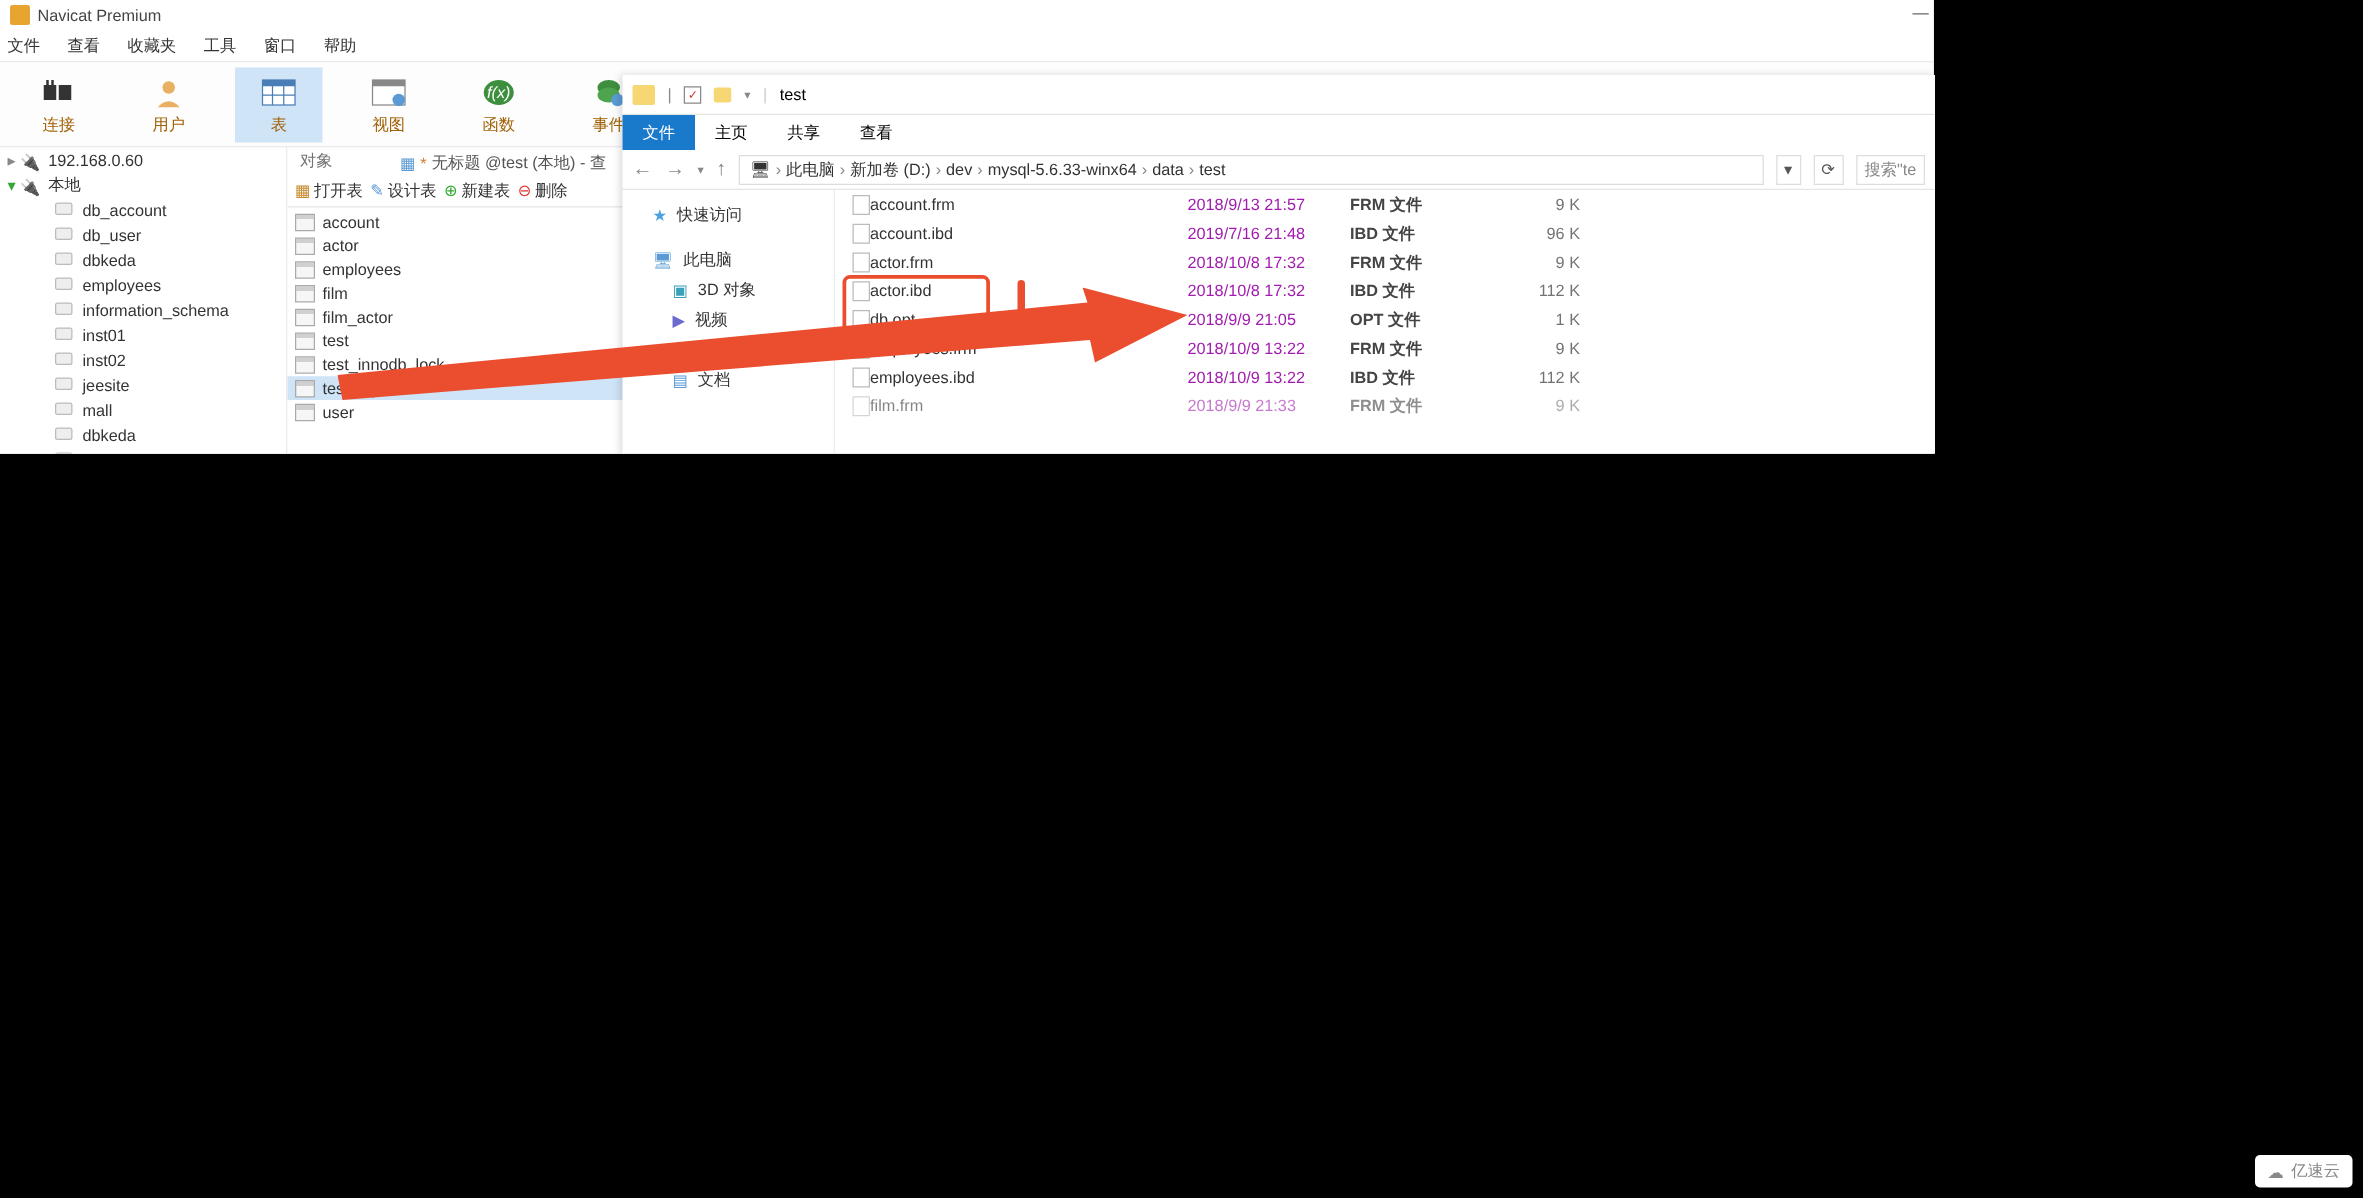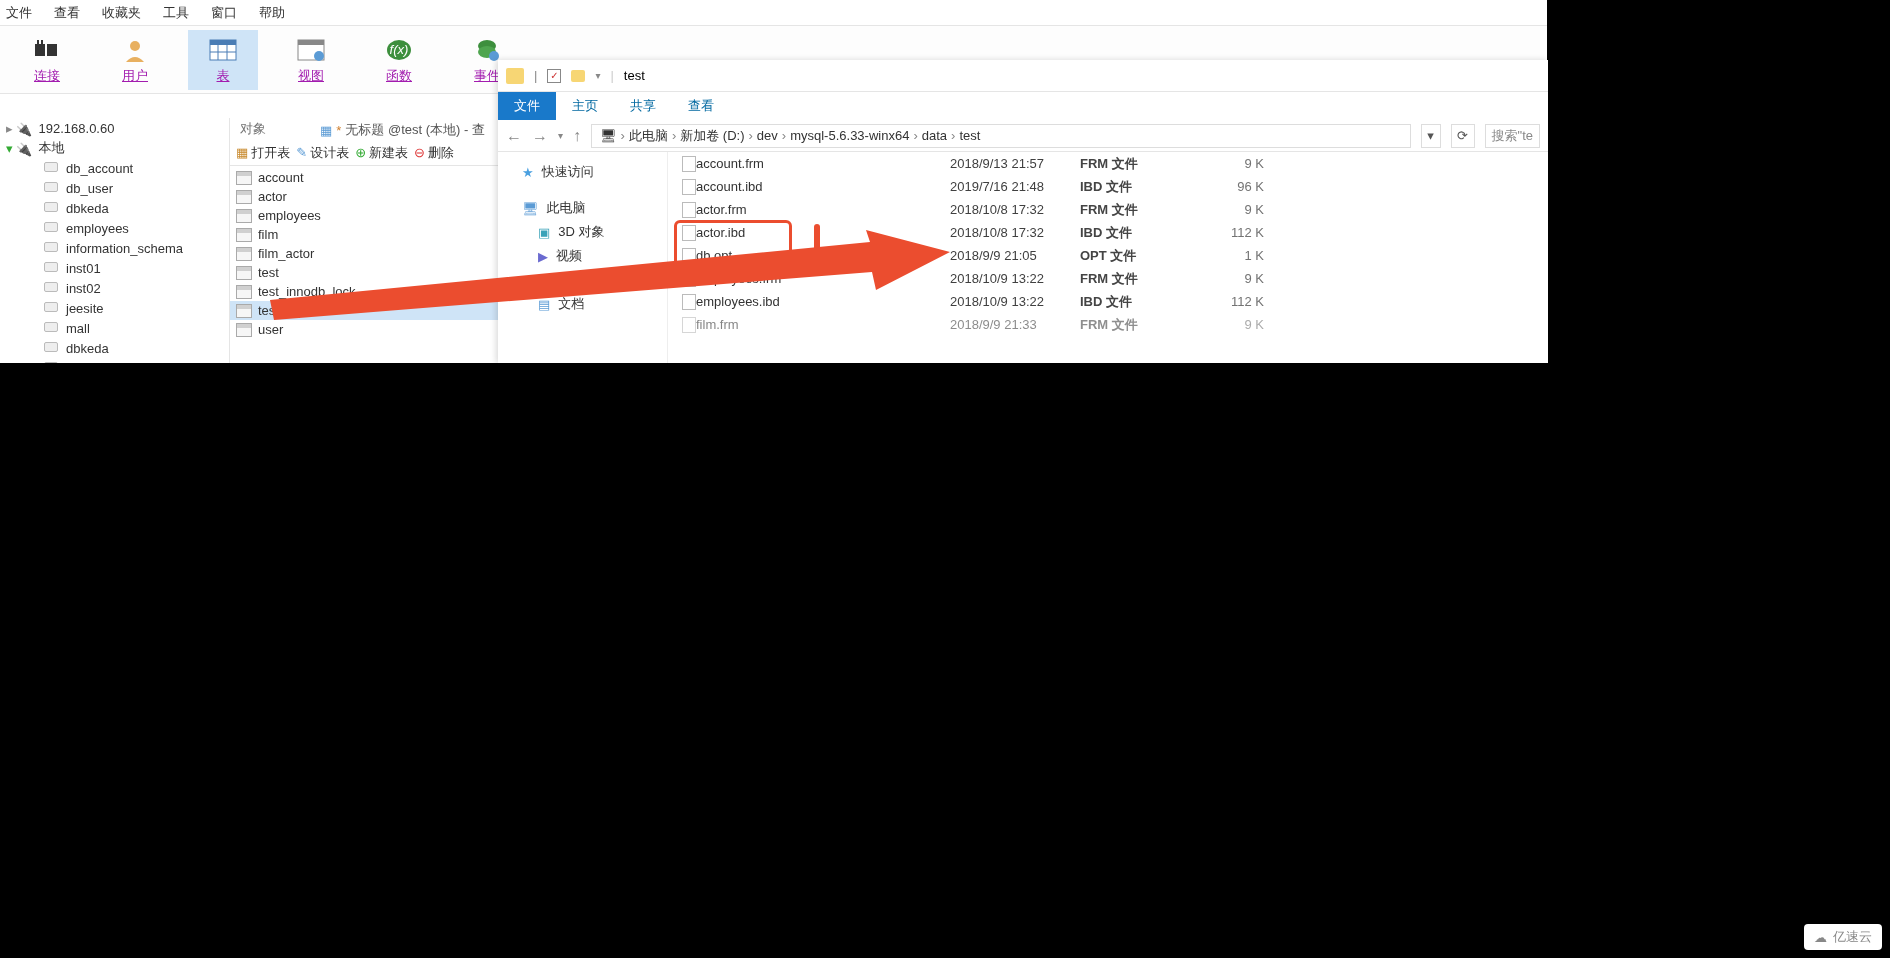--- a/index.html
+++ b/index.html
@@ -4,21 +4,21 @@
 <style>
 * { margin: 0; padding: 0; box-sizing: border-box; font-family: "Microsoft YaHei", "Segoe UI", Arial, sans-serif; font-size: 13px; }
 body { background: #000; width: 1890px; height: 958px; overflow: hidden; position: relative; }
 .navicat { position: absolute; left: 0; top: 0; width: 1547px; height: 363px; background: #fff; }
 .titlebar { height: 24px; background: #fff; display: flex; align-items: center; padding: 2px 8px; color: #444; }
 .titlebar .logo { width: 16px; height: 16px; background: #e8a430; border-radius: 2px; margin-right: 6px; }
 .win-controls { position: absolute; right: 4px; top: 2px; display: flex; gap: 16px; color: #555; }
 .menubar { height: 26px; background: #fff; display: flex; align-items: center; padding: 0 6px; gap: 22px; color: #333; border-bottom: 1px solid #e5e5e5; }
 .menubar span { cursor: default; }
 .ribbon { height: 68px; background: #fdfdfd; display: flex; align-items: center; gap: 18px; padding: 4px 12px; border-bottom: 1px solid #e5e5e5; }
-.ribbon-item { display: flex; flex-direction: column; align-items: center; justify-content: center; width: 70px; height: 60px; gap: 2px; color: #a21caf; text-decoration: underline; }
+.ribbon-item { display: flex; flex-direction: column; align-items: center; justify-content: center; width: 70px; height: 60px; gap: 2px; color: #a16207; }
 .ribbon-item.active { background: #cfe4f7; }
 .ribbon-item .ico { width: 30px; height: 30px; display: flex; align-items: center; justify-content: center; }
 .nav-body { position: absolute; top: 118px; left: 0; right: 0; bottom: 0; display: flex; }
 .sidebar { width: 230px; border-right: 1px solid #e5e5e5; overflow: hidden; background: #fff; }
 .sidebar .tree-item { display: flex; align-items: center; height: 20px; padding-left: 6px; color: #333; }
 .sidebar .tree-item.db { padding-left: 44px; }
 .sidebar .tree-item.server { padding-left: 22px; }
 .sidebar .tree-item.server.root { padding-left: 6px; }
 .db-icon { width: 16px; height: 12px; display: inline-block; margin-right: 6px; }
 .cyl { width: 14px; height: 10px; border: 1px solid #bbb; border-radius: 2px; background: #eee; }
@@ -29,55 +29,62 @@
 .table-list { padding: 2px 0; }
 .table-item { display: flex; align-items: center; height: 19px; padding-left: 6px; color: #333; }
 .table-item.selected { background: #cfe4f7; }
 .table-icon { width: 16px; height: 14px; background: linear-gradient(#d0d0d0 30%, #f6f6f6 30%); border: 1px solid #aaa; margin-right: 6px; }
 .tab-hdr { position: absolute; top: 118px; left: 320px; height: 24px; display: flex; align-items: center; gap: 4px; color: #555; z-index: 2; }
 
 .explorer { position: absolute; left: 498px; top: 60px; width: 1050px; height: 303px; background: #fff; box-shadow: -2px 0 6px rgba(0,0,0,0.15); }
 .exp-title { height: 32px; display: flex; align-items: center; padding: 0 8px; gap: 10px; border-bottom: 1px solid #e5e5e5; }
 .exp-title .folder-ico { width: 18px; height: 16px; background: #f7d674; border-radius: 2px; }
 .exp-tabs { height: 28px; display: flex; align-items: flex-end; }
-.exp-tab { padding: 5px 16px; color: #0369a1; }
+.exp-tab { padding: 5px 16px; color: #000000; }
 .exp-tab.active { background: #1979ca; color: #fff; }
 .exp-addr { height: 32px; display: flex; align-items: center; padding: 0 8px; gap: 10px; border-bottom: 1px solid #e5e5e5; }
 .exp-addr .navbtn { color: #888; font-size: 16px; }
 .breadcrumb { flex: 1; display: flex; align-items: center; gap: 4px; color: #333; border: 1px solid #ddd; height: 24px; padding: 0 8px; }
 .breadcrumb .sep { color: #888; }
 .exp-body { display: flex; height: calc(100% - 92px); }
 .exp-side { width: 170px; border-right: 1px solid #eee; padding: 8px 4px; }
 .exp-side .s-item { display: flex; align-items: center; height: 24px; padding-left: 20px; gap: 8px; color: #333; }
 .exp-main { flex: 1; position: relative; }
 .cols { display: flex; height: 24px; align-items: center; color: #555; padding-left: 14px; border-bottom: 1px solid #eee; }
 .col-name { width: 268px; }
 .col-date { width: 130px; }
 .col-type { width: 122px; }
 .col-size { width: 62px; text-align: right; }
 .sort-ind { margin-left: 40px; font-size: 10px; color: #888; }
 .files { }
 .file-row { display: flex; align-items: center; height: 23px; padding-left: 14px; color: #333; }
 .file-row .fn { width: 268px; display: flex; align-items: center; gap: 0; }
 .file-ico { width: 14px; height: 16px; border: 1px solid #bbb; background: #fff; }
-.date-cell { width: 130px; color: #404040; }
+.date-cell { width: 130px; color: #a21caf; }
 .type-cell { width: 122px; color: #444; font-weight: bold; }
 .size-cell { width: 62px; text-align: right; color: #737373; }
 .highlight-box { position: absolute; border: 3px solid #eb4d2f; border-radius: 6px; }
 .red-mark { position: absolute; width: 6px; height: 30px; background: #eb4d2f; border-radius: 3px; }
 .arrow { position: absolute; pointer-events: none; }
 .watermark { position: absolute; right: 8px; bottom: 8px; background: #fff; padding: 4px 10px; border-radius: 4px; color: #888; font-size: 13px; display: flex; align-items: center; gap: 6px; }
 .search-box { border: 1px solid #ddd; height: 24px; padding: 0 6px; display: flex; align-items: center; color: #888; }
 .refresh-box { border: 1px solid #ddd; height: 24px; width: 24px; display: flex; align-items: center; justify-content: center; color: #555; }
 .dd { border: 1px solid #ddd; height: 24px; width: 20px; display: flex; align-items: center; justify-content: center; color: #555; }
 </style>
 </head>
 <body>
 
 <div class="navicat">
+  <div class="titlebar">
+    <div class="logo"></div>
+    <span>Navicat Premium</span>
+    <div class="win-controls">
+      <span>—</span>
+    </div>
+  </div>
   <div class="menubar">
     <span>文件</span>
     <span>查看</span>
     <span>收藏夹</span>
     <span>工具</span>
     <span>窗口</span>
     <span>帮助</span>
   </div>
   <div class="ribbon">
     <div class="ribbon-item">

